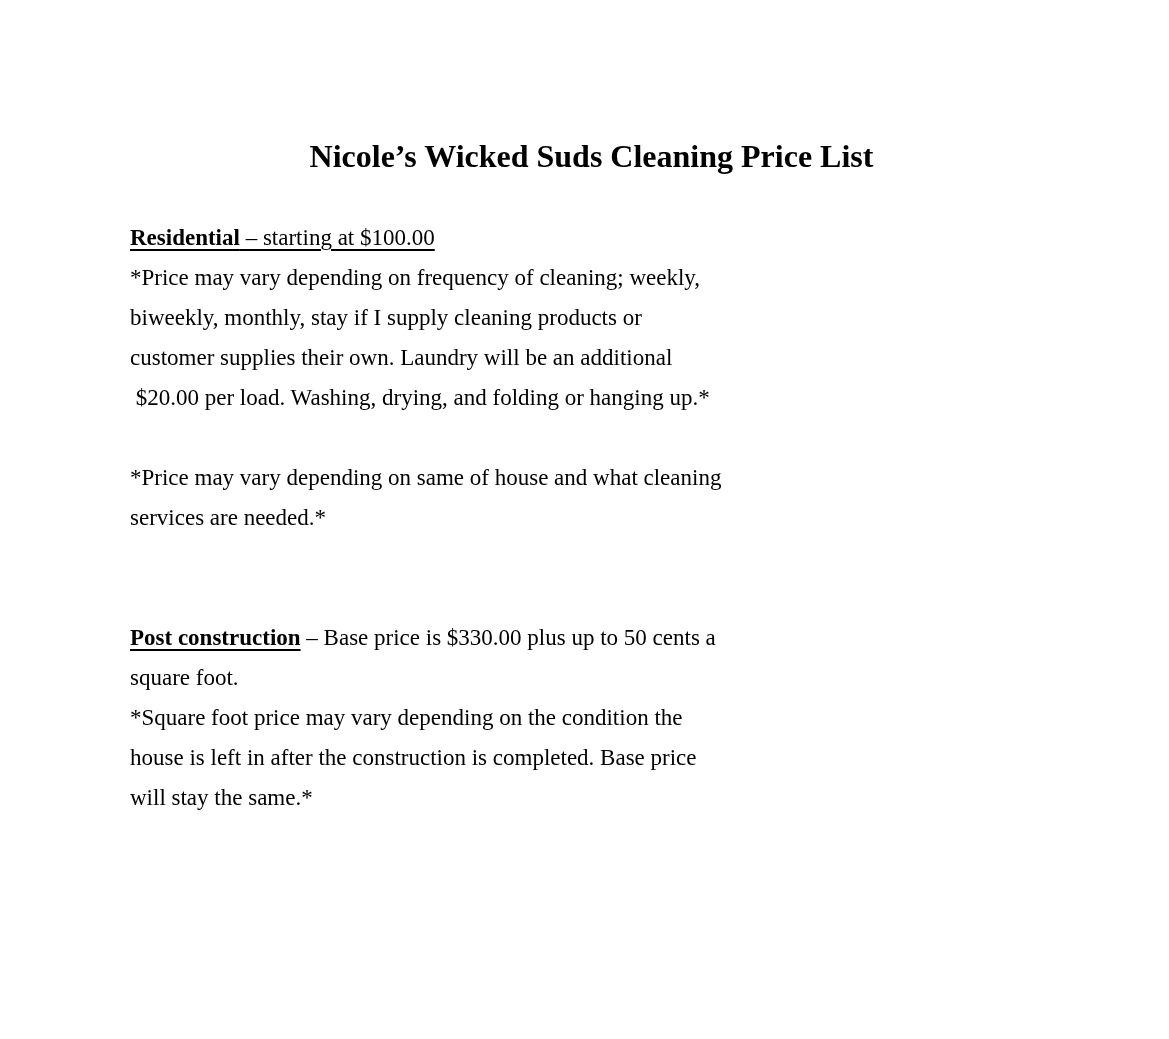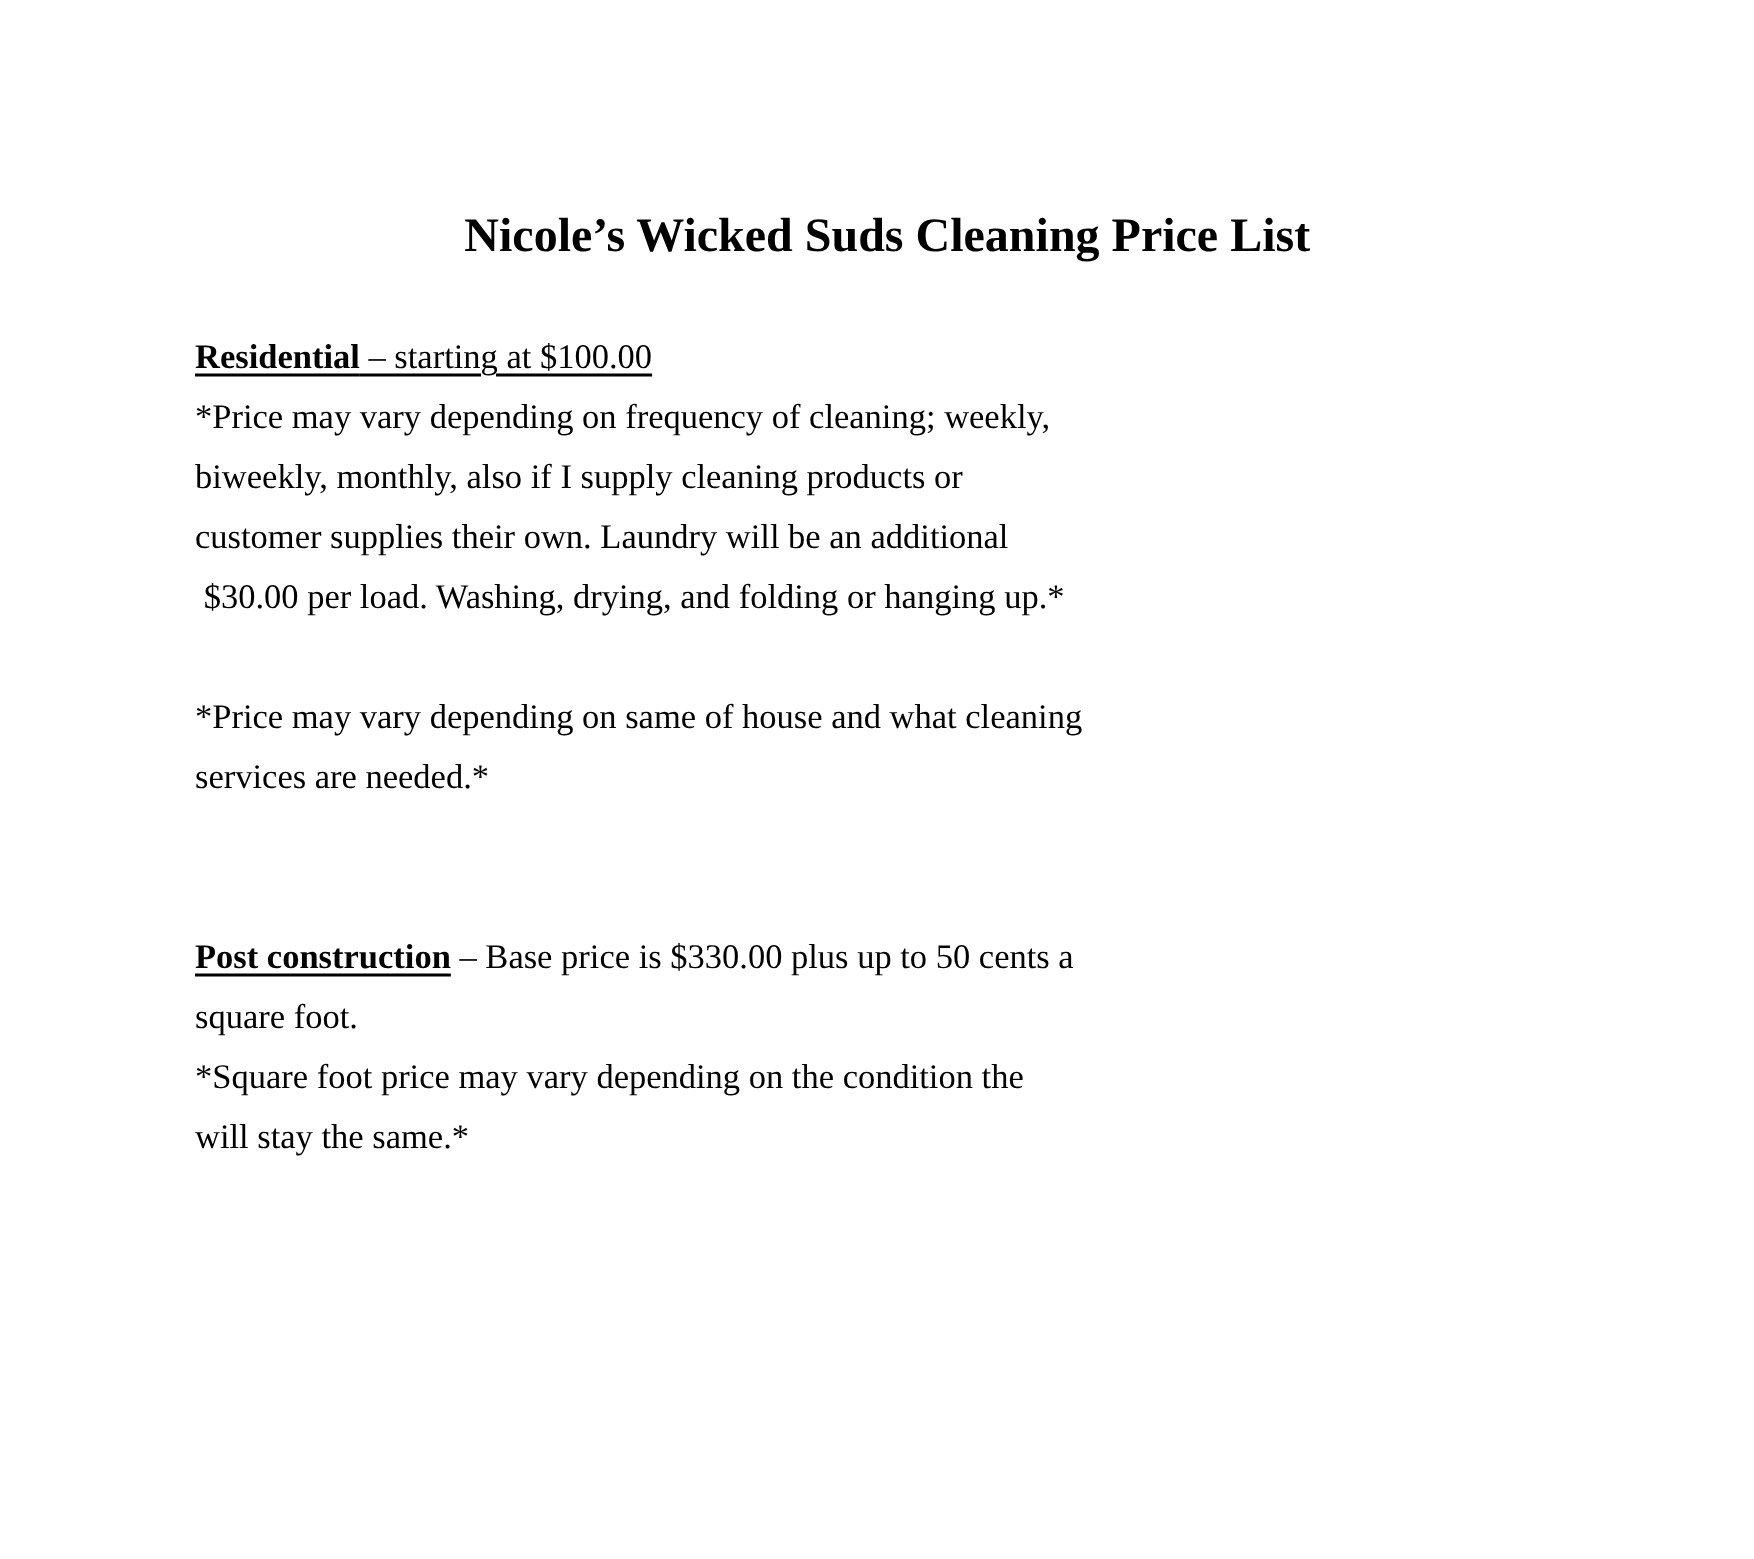--- a/index.html
+++ b/index.html
@@ -18,30 +18,31 @@
 
 <div class="title">
   <span>Nicole’s Wicked Suds Cleaning Price List</span>
 </div>
 
 <div class="block" style="top:218px;">
   <div class="line">
     <span class="u"><b>Residential</b><span> – starting at $100.00</span></span>
   </div>
   <div class="line">*Price may vary depending on frequency of cleaning; weekly,</div>
-  <div class="line">biweekly, monthly, also if I supply cleaning products or</div>
+  <div class="line">biweekly, monthly, stay if I supply cleaning products or</div>
   <div class="line">customer supplies their own. Laundry will be an additional</div>
-  <div class="line" style="white-space:pre;"> $30.00 per load. Washing, drying, and folding or hanging up.*</div>
+  <div class="line" style="white-space:pre;"> $20.00 per load. Washing, drying, and folding or hanging up.*</div>
 </div>
 
 <div class="block" style="top:458px;">
   <div class="line">*Price may vary depending on same of house and what cleaning</div>
   <div class="line">services are needed.*</div>
 </div>
 
 <div class="block" style="top:618px;">
   <div class="line">
     <b class="u">Post construction</b><span style="white-space:pre;"> – Base price is $330.00 plus up to 50 cents a</span>
   </div>
   <div class="line">square foot.</div>
   <div class="line">*Square foot price may vary depending on the condition the</div>
+  <div class="line">house is left in after the construction is completed. Base price</div>
   <div class="line">will stay the same.*</div>
 </div>
 
 </body></html>

